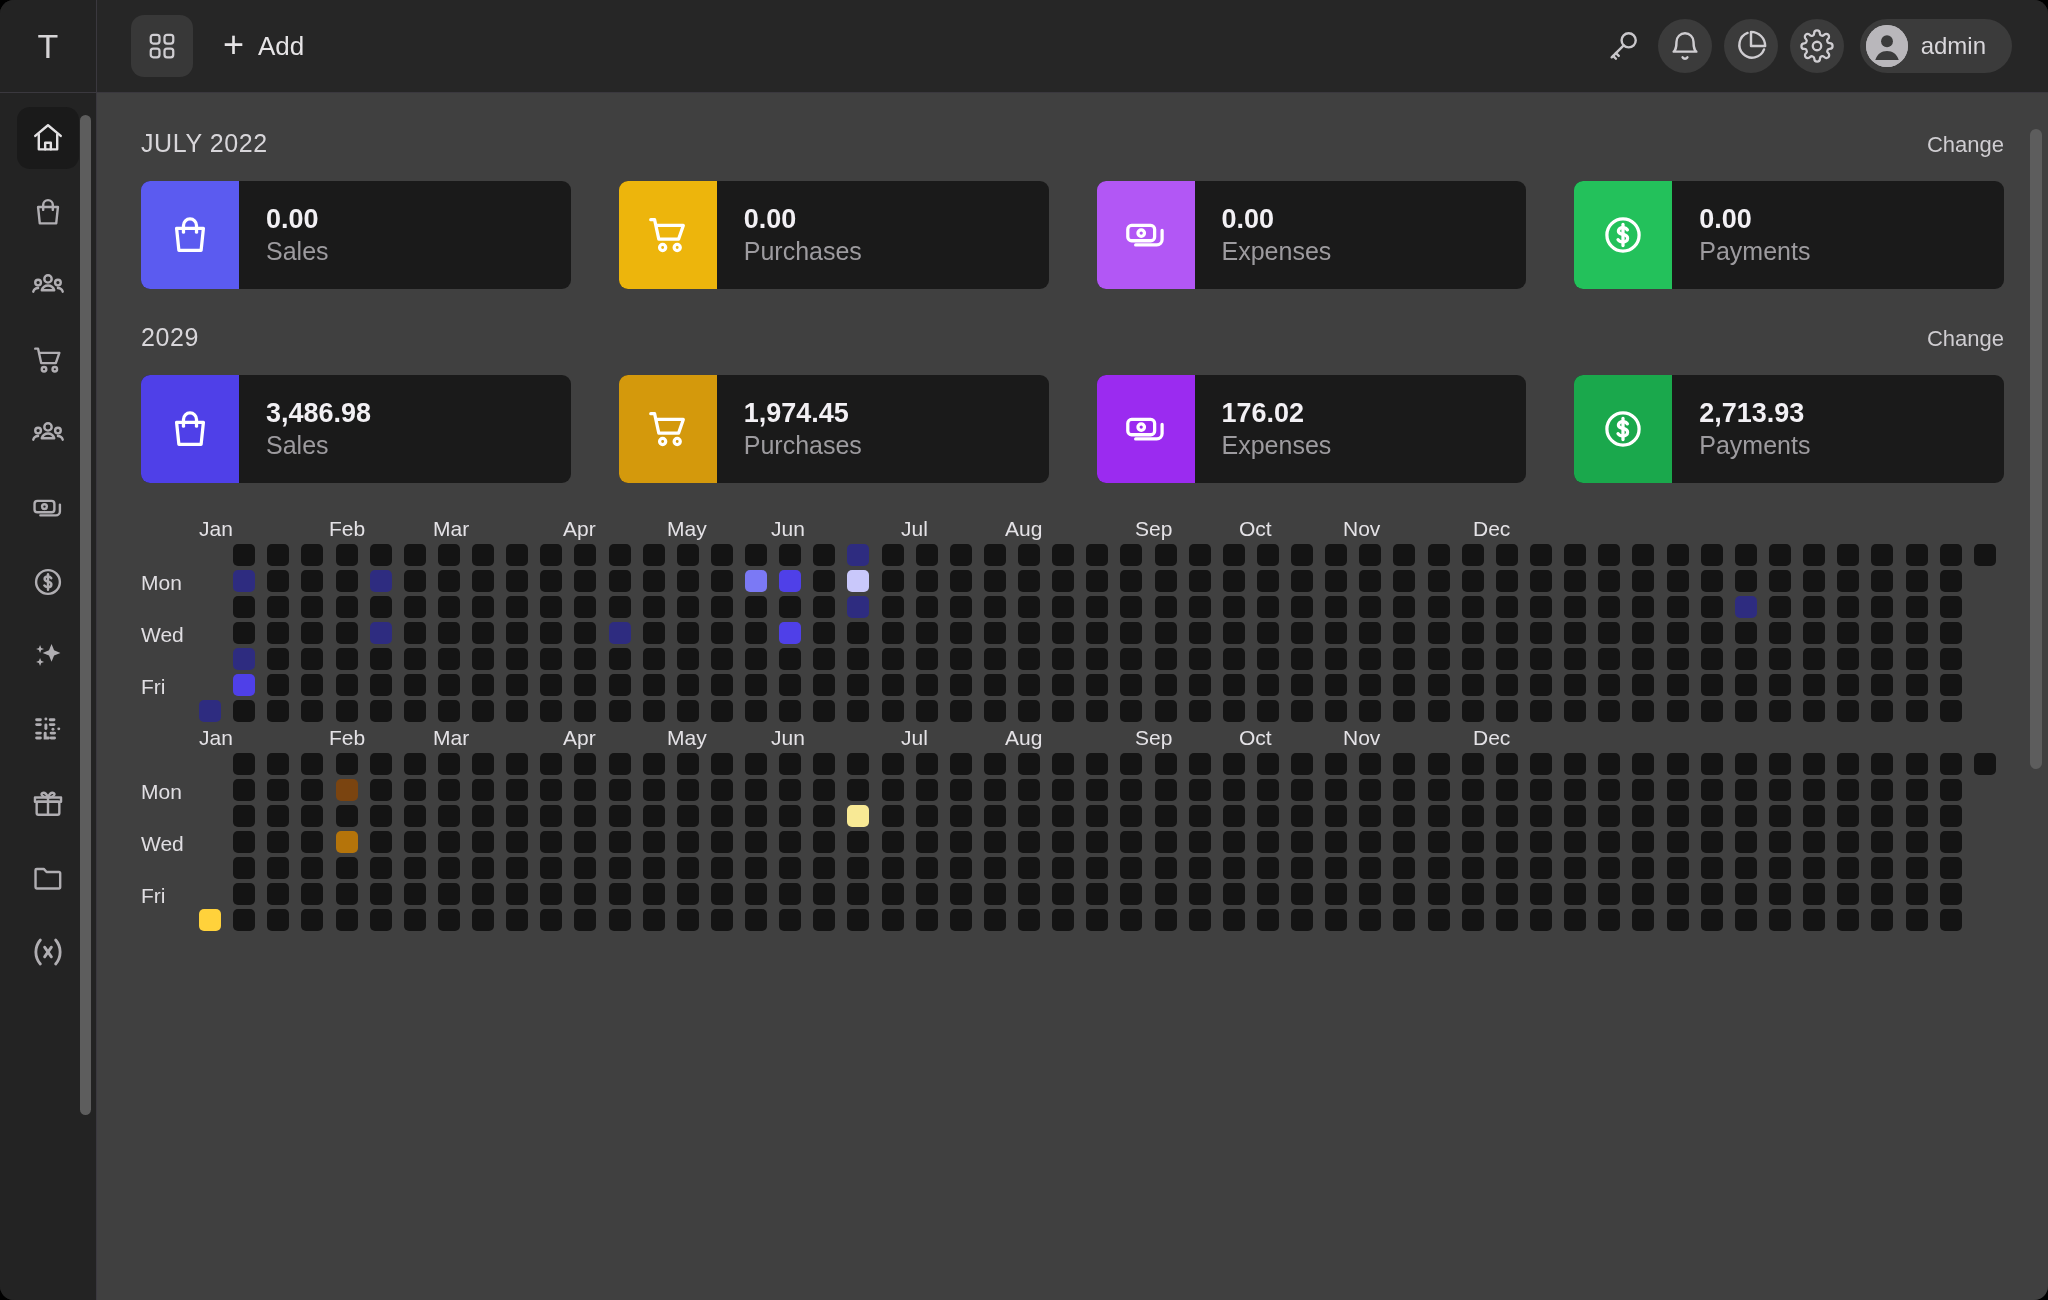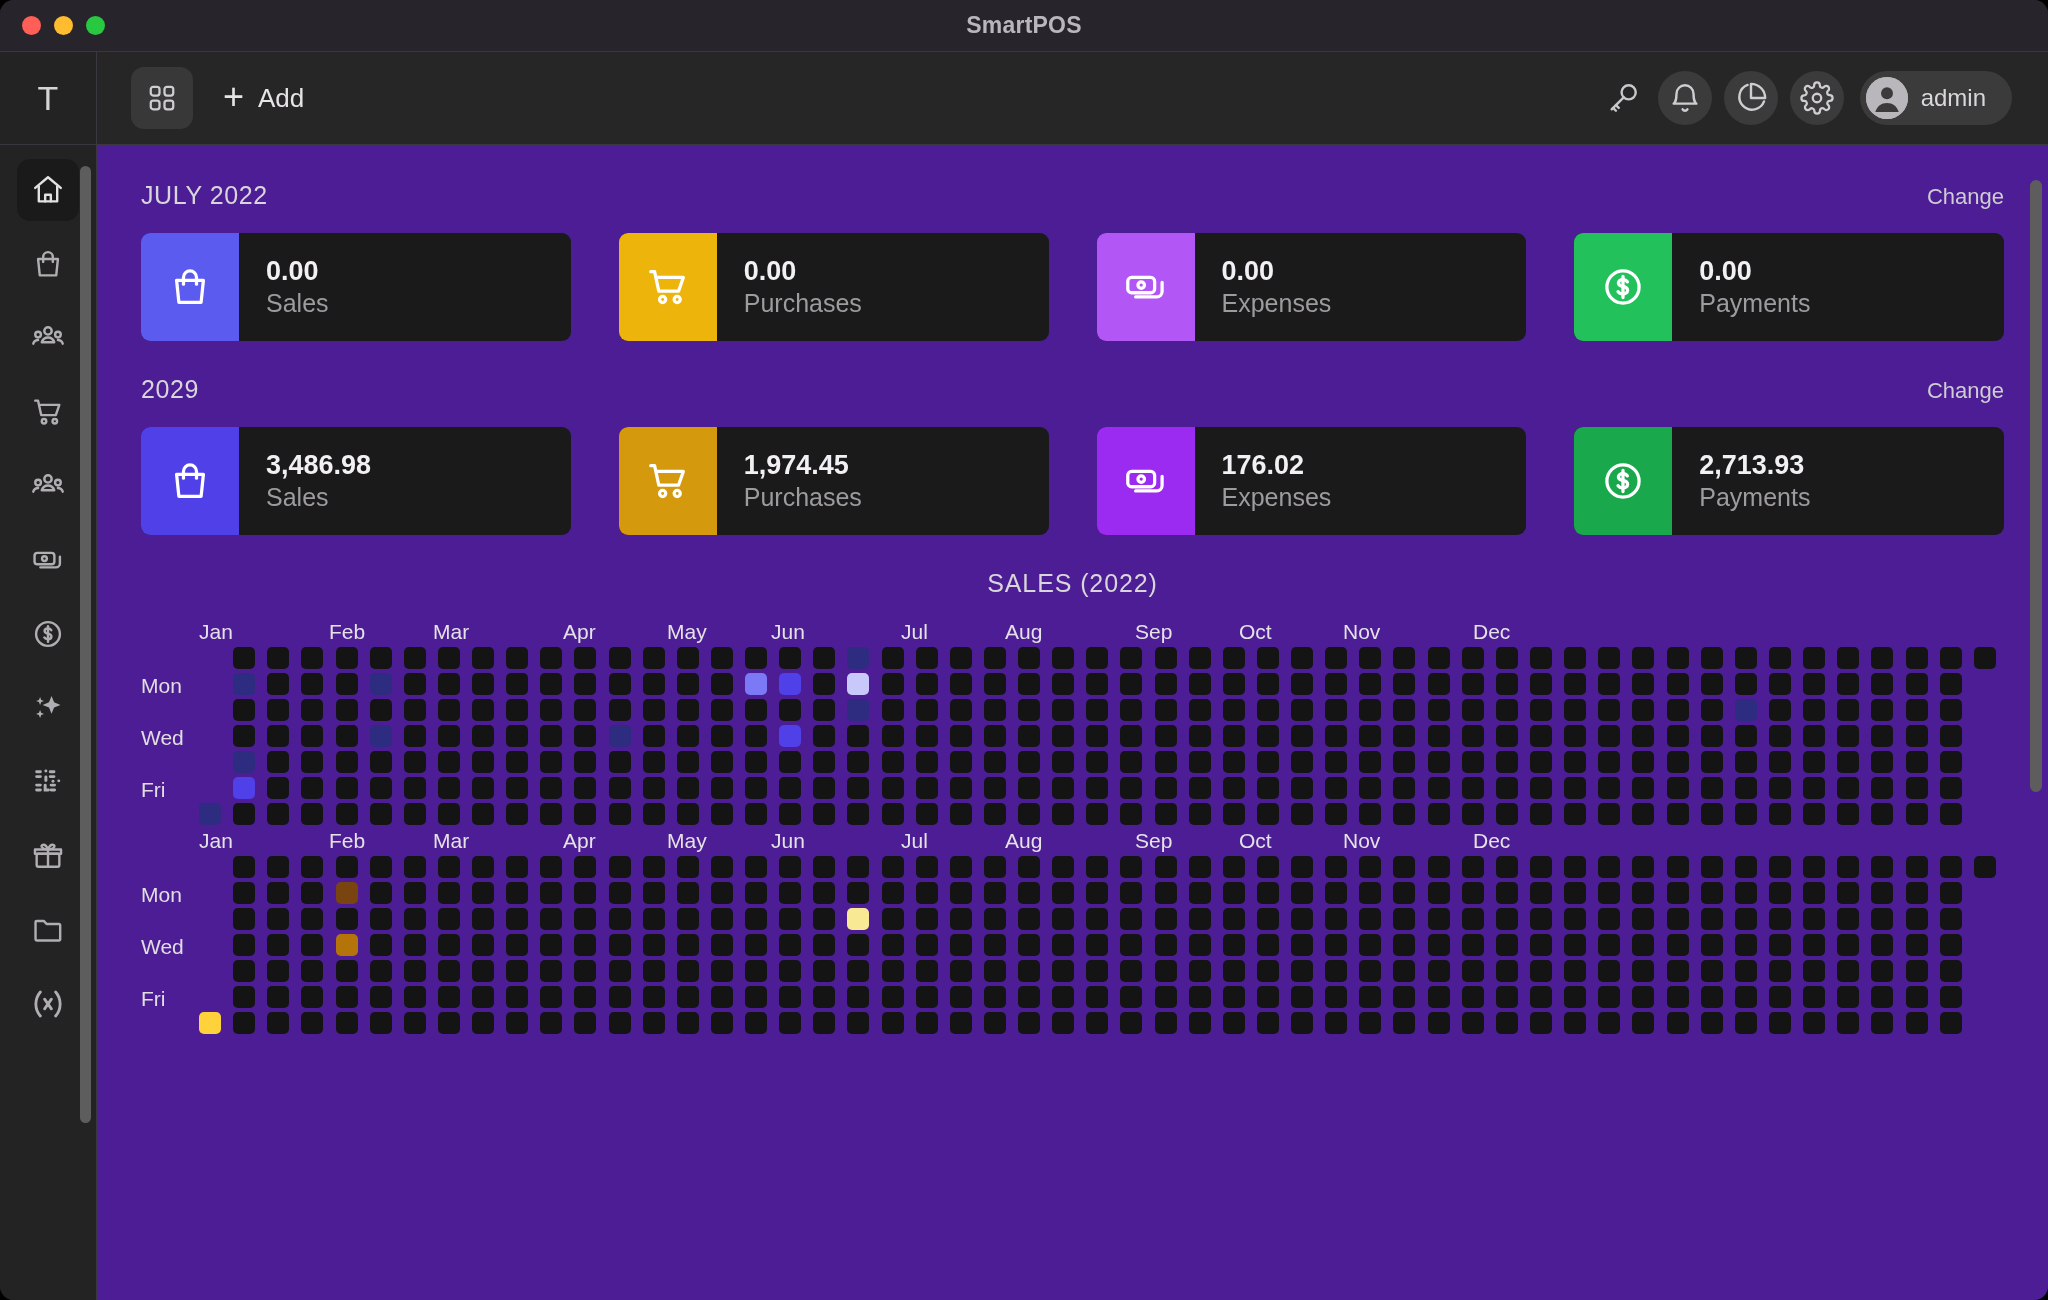--- a/index.html
+++ b/index.html
@@ -55,21 +55,21 @@
     display:flex; align-items:center; justify-content:center; color:#cfcdd1; }
   .ic-plain svg,.ic-round svg{ width:34px;height:34px; }
   .userpill { display:flex; align-items:center; gap:13px; height:54px;
     border-radius:28px; background:#3b3b3b; padding:0 26px 0 6px; margin-left:4px; }
   .userpill .av { width:42px; height:42px; border-radius:50%; background:#b9b7bb;
     display:flex; align-items:center; justify-content:center; color:#3b3b3b; }
   .userpill .av svg { width:42px; height:42px; }
   .userpill span { color:#d9d7db; font-size:24px; }
 
   
-  .content { flex:1; overflow:hidden; position:relative; background:#4c1d95; }
+  .content { flex:1; overflow:hidden; position:relative; background:#404040; }
   .inner { padding:36px 44px 0 44px; }
 
   .sec-head { display:flex; align-items:baseline; justify-content:space-between;
     margin-bottom:23px; }
   .sec-title { color:#d8d6da; font-size:25px; letter-spacing:.6px; }
   .sec-change { color:#cfcdd1; font-size:22px; }
 
   .cards { display:grid; grid-template-columns:repeat(4,1fr); gap:48px; margin-bottom:34px; }
   .card { display:flex; height:108px; border-radius:9px; overflow:hidden; background:#1a1a1a; }
   .card-ic { width:98px; flex:0 0 98px; display:flex; align-items:center;
@@ -95,28 +95,20 @@
 
   .main-sb { position:absolute; top:0; right:6px; width:12px; bottom:0; }
   .main-sb .thumb { position:absolute; left:0; width:12px; background:#5d5d5d;
     border-radius:6px; }
 </style>
 </head>
 <body>
 
 <div class="window">
 
-  <div class="titlebar">
-    <div class="traffic">
-      <div class="dot red"></div>
-      <div class="dot yellow"></div>
-      <div class="dot green"></div>
-    </div>
-    <div class="wtitle">SmartPOS</div>
-  </div>
 
   <div class="body">
 
     <div class="sidebar">
       <div class="brand">T</div>
       <div class="navwrap">
         <div class="nav" id="nav">
             <div class="navitem active">
               <span style="display: flex;">
                 <svg xmlns="http://www.w3.org/2000/svg" viewBox="0 0 24 24" fill="none" stroke="currentColor" stroke-width="1.7" stroke-linecap="round" stroke-linejoin="round" style="width: 34px; height: 34px;">
@@ -414,21 +406,20 @@
                     <path d="M14.3 9.3c-.5-.8-1.4-1.2-2.4-1.2-1.3 0-2.3.7-2.3 1.8s.9 1.5 2.3 1.8c1.5.3 2.5.8 2.5 2s-1.1 1.9-2.5 1.9c-1.1 0-2-.4-2.5-1.2"></path>
                     <path d="M12 6.5v11"></path>
                   </svg>
                 </div>
       <div class="card-tx">
         <div class="card-val">2,713.93</div>
         <div class="card-lbl">Payments</div>
       </div>
               </div>
             </div>
-            <div class="chart-title">SALES (2022)</div>
             <div class="hm">
               <div class="hm-days">
                 <div class="hm-day"></div>
                 <div class="hm-day">Mon</div>
                 <div class="hm-day"></div>
                 <div class="hm-day">Wed</div>
                 <div class="hm-day"></div>
                 <div class="hm-day">Fri</div>
                 <div class="hm-day"></div>
               </div>

